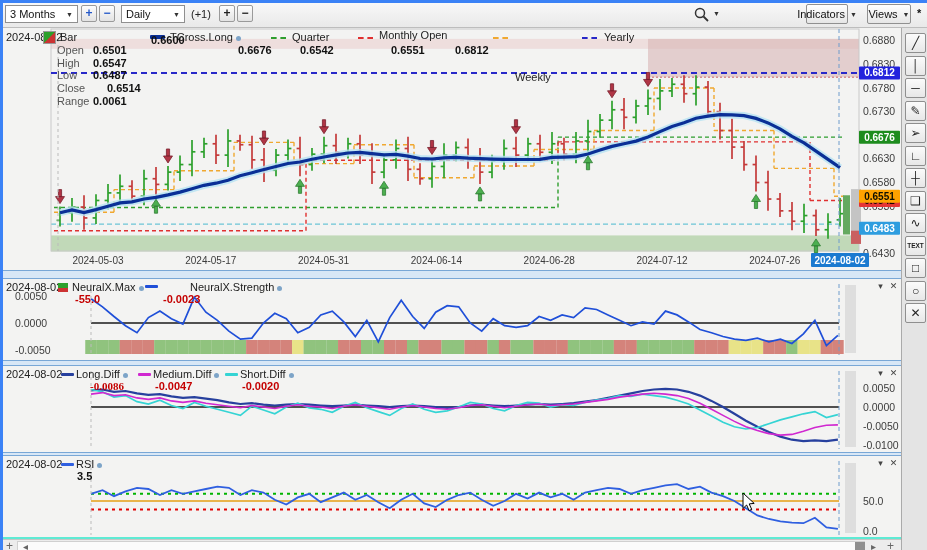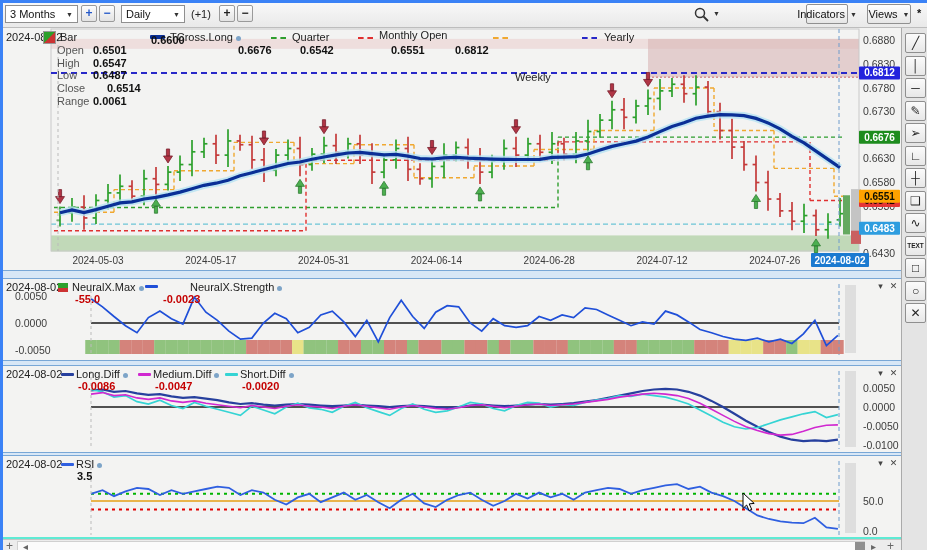--- a/index.html
+++ b/index.html
@@ -516,21 +516,21 @@
   <div class="sw-max" style="left:55px;top:280px;"></div>
   <div class="legtxt" style="left:69px;top:278px;"><span>NeuralX.Max</span><span class="dot"></span></div>
   <div class="val red" style="left:72px;top:290px;">-55.0</div>
   <div class="sw-thin" style="left:142px;top:282px;background:#1f4fd8;"></div>
   <div class="legtxt" style="left:159px;top:278px;padding-left:28px;"><span>NeuralX.Strength</span><span class="dot"></span></div>
   <div class="val red" style="left:160px;top:290px;">-0.0023</div>
 
   <div class="dt" style="left:3px;top:365px;">2024-08-02</div>
   <div class="sw-thin" style="left:58px;top:370px;background:#27409e;"></div>
   <div class="legtxt" style="left:73px;top:365px;"><span>Long.Diff</span><span class="dot"></span></div>
-  <div class="val red" style="left:75px;top:377px;">-0.0086</div>
+  <div class="val red" style="left:87px;top:377px;font-family:Liberation Serif, serif;">-0.0086</div>
   <div class="sw-thin" style="left:135px;top:370px;background:#d028d0;"></div>
   <div class="legtxt" style="left:150px;top:365px;"><span>Medium.Diff</span><span class="dot"></span></div>
   <div class="val red" style="left:152px;top:377px;">-0.0047</div>
   <div class="sw-thin" style="left:222px;top:370px;background:#35d4d4;"></div>
   <div class="legtxt" style="left:237px;top:365px;"><span>Short.Diff</span><span class="dot"></span></div>
   <div class="val red" style="left:239px;top:377px;">-0.0020</div>
 
   <div class="dt" style="left:3px;top:455px;">2024-08-02</div>
   <div class="sw-thin" style="left:58px;top:460px;background:#2f5fe0;"></div>
   <div class="legtxt" style="left:73px;top:455px;"><span>RSI</span><span class="dot"></span></div>

